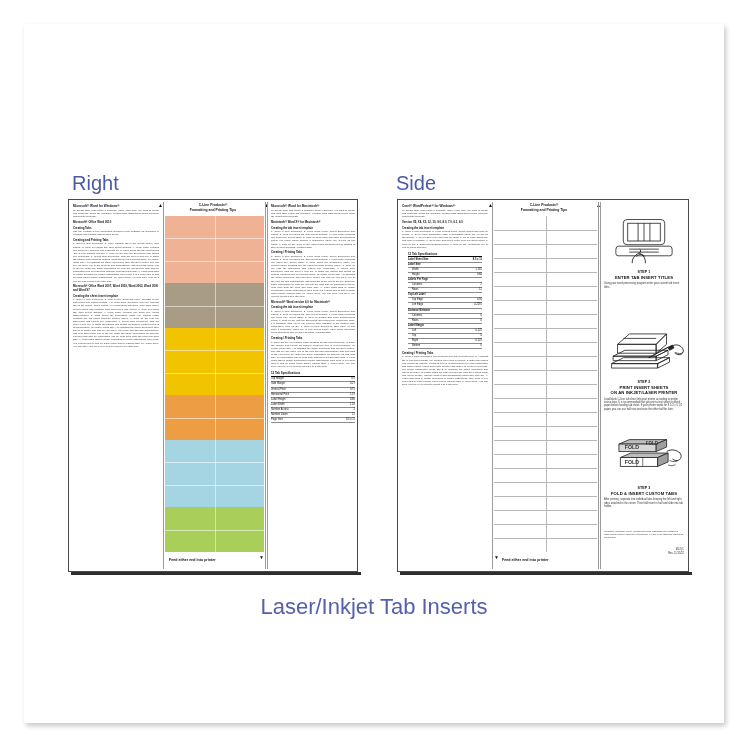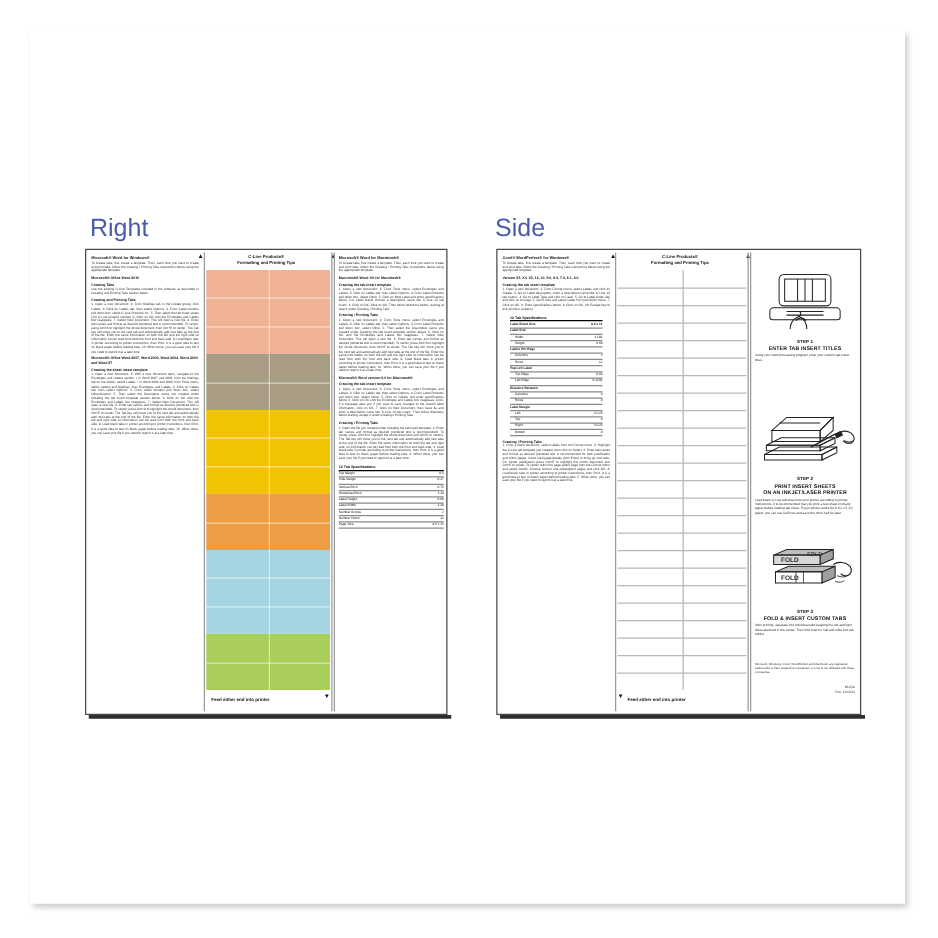--- a/index.html
+++ b/index.html
@@ -368,13 +368,14 @@
         <div class="sbody">After printing, separate into individual tabs keeping the left and right sides attached in the center. Then fold insert in half and slide into tab holder.</div>
       </div>
       <div class="legal" style="left: 206px; top: 330px; width: 80px;">Microsoft, Windows, Corel, WordPerfect and Macintosh are registered trademarks of their respective companies. C-Line is not affiliated with these companies.</div>
       <div class="rev" style="left: 206px; top: 348px; width: 80px;">
         <div>ML/QC</div>
         <div>Rev. 11/15/22</div>
       </div>
     </div>
   <div class="sheet-shadow ss-b"></div>
 
+  <div class="caption">Laser/Inkjet Tab Inserts</div>
 </div>
 
 </body></html>

